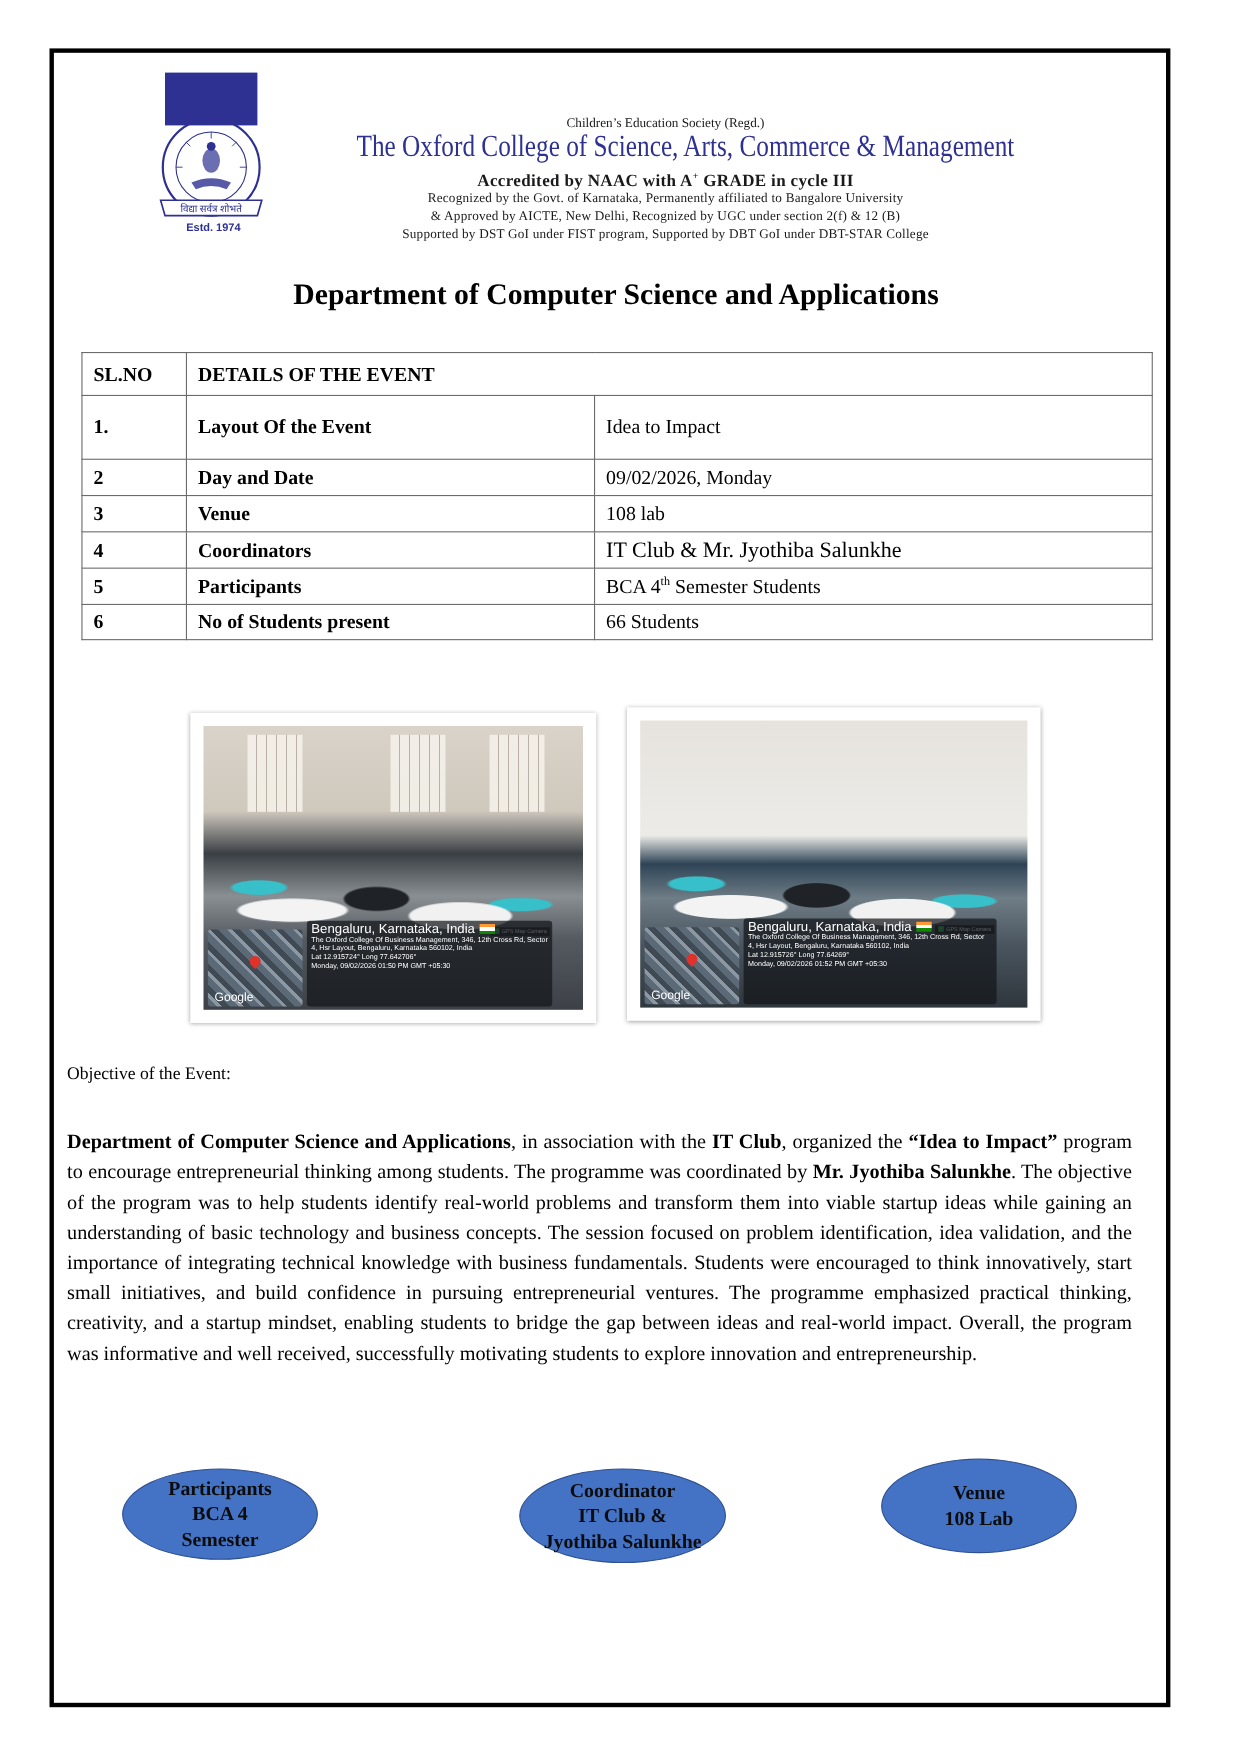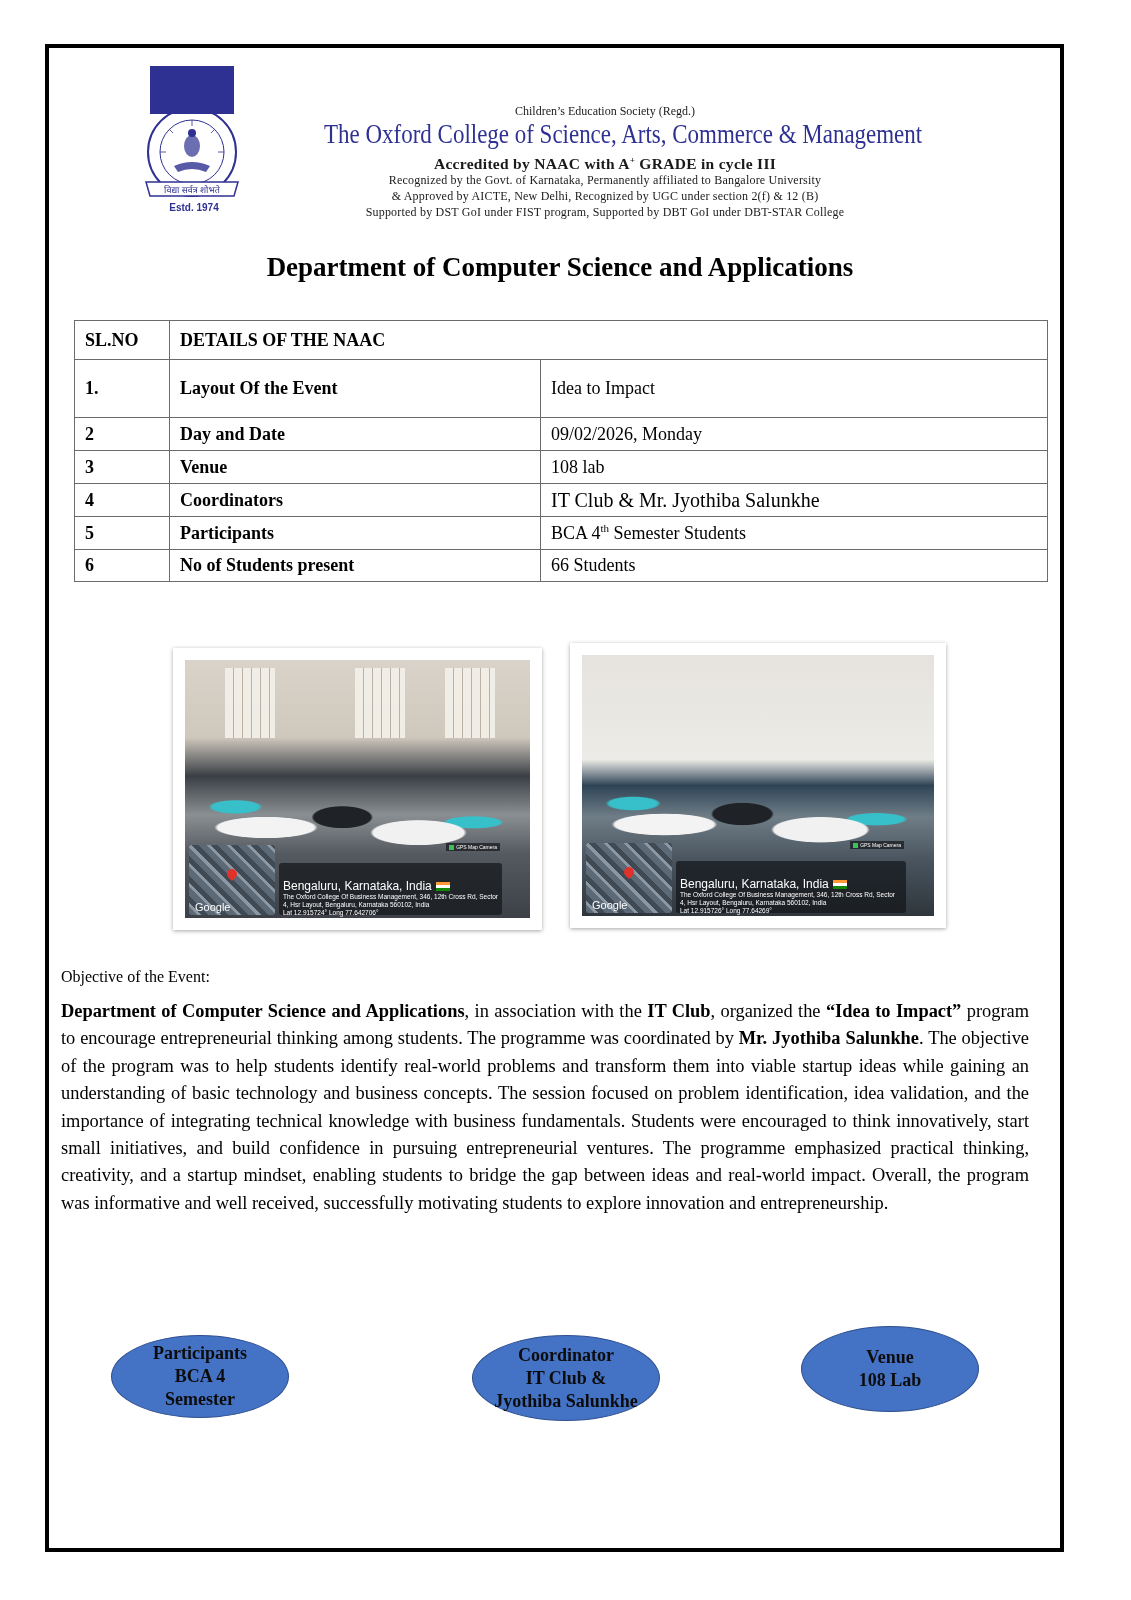--- a/index.html
+++ b/index.html
@@ -51,32 +51,32 @@
                    background: radial-gradient(ellipse at 20% 50%, #f3f3f3 0 14%, transparent 15%),
                                radial-gradient(ellipse at 45% 40%, #1f2226 0 12%, transparent 13%),
                                radial-gradient(ellipse at 70% 55%, #f1f1f1 0 15%, transparent 16%),
                                radial-gradient(ellipse at 88% 45%, #37c0c9 0 7%, transparent 8%),
                                radial-gradient(ellipse at 10% 30%, #37c0c9 0 6%, transparent 7%); }
   .gps { position: absolute; left: 0; right: 0; bottom: 0; height: 70px; }
   .gps .map { position: absolute; left: 4px; bottom: 3px; width: 86px; height: 70px;
               background: repeating-linear-gradient(45deg, #5c6a78 0 6px, #8b97a3 6px 9px, #3f4a55 9px 14px); border-radius: 3px; }
   .gps .map .pin { position: absolute; left: 38px; top: 24px; width: 10px; height: 10px; background: #e0322a; border-radius: 50% 50% 50% 0; transform: rotate(-45deg); }
   .gps .map .google { position: absolute; left: 6px; bottom: 2px; font-family: "Liberation Sans", sans-serif; font-size: 11px; color: #fff; }
-  .gps .info { position: absolute; left: 94px; right: 28px; bottom: 3px; height: 52px; background: rgba(20,22,26,0.72);
-               font-family: "Liberation Sans", sans-serif; color: #fff; padding: 16px 4px; box-sizing: border-box; border-radius: 3px; }
+  .gps .info { position: absolute; left: 94px; right: 28px; bottom: 3px; height: 78px; background: rgba(20,22,26,0.72);
+               font-family: "Liberation Sans", sans-serif; color: #fff; padding: 0 4px; box-sizing: border-box; border-radius: 3px; }
   .gps .info .city { font-size: 12px; line-height: 14px; }
   .gps .info .flag { display: inline-block; width: 14px; height: 9px; vertical-align: middle;
                      background: linear-gradient(180deg, #ff9933 0 33%, #ffffff 33% 66%, #138808 66%); margin-left: 4px; }
   .gps .info .small { font-size: 6.5px; line-height: 8px; }
   .gps .badge { position: absolute; right: 30px; bottom: 67px; font-family: "Liberation Sans", sans-serif; font-size: 5px; color: #fff; background: rgba(20,22,26,0.7); padding: 1px 3px; }
   .gps .badge .sq { display: inline-block; width: 5px; height: 5px; background: #3fbf5a; margin-right: 2px; vertical-align: middle; }
 
   
   .obj-heading { position: absolute; left: 61px; top: 968px; font-size: 16px; font-weight: normal; }
-  .obj-body { position: absolute; left: 61px; top: 998px; width: 968px; font-size: 18.4px; line-height: 27.4px;
+  .obj-body { position: absolute; left: 61px; top: 1025px; width: 968px; font-size: 18.4px; line-height: 27.4px;
               text-align: justify; font-family: Liberation Serif, serif; }
 
   
   .oval { position: absolute; background: #4472c4; border: 1.5px solid #2f4f8f; border-radius: 50%;
           display: flex; flex-direction: column; align-items: center; justify-content: center;
           font-weight: bold; font-size: 18px; line-height: 23px; text-align: center; color: #0c0c0c; box-sizing: border-box; }
   .oval.o1 { left: 111px; top: 1335px; width: 178px; height: 83px; }
   .oval.o2 { left: 472px; top: 1335px; width: 188px; height: 86px; }
   .oval.o3 { left: 801px; top: 1326px; width: 178px; height: 86px; }
 </style>
@@ -112,21 +112,21 @@
 <div class="hdr line l1">Recognized by the Govt. of Karnataka, Permanently affiliated to Bangalore University</div>
 <div class="hdr line l2">&amp; Approved by AICTE, New Delhi, Recognized by UGC under section 2(f) &amp; 12 (B)</div>
 <div class="hdr line l3">Supported by DST GoI under FIST program, Supported by DBT GoI under DBT-STAR College</div>
 
 <div class="dept-title">Department of Computer Science and Applications</div>
 
 <table class="event-table">
   <tbody>
       <tr class="hrow">
     <td class="c1">SL.NO</td>
-    <td colspan="2" style="font-weight:bold">DETAILS OF THE NAAC</td>
+    <td colspan="2" style="font-weight:bold">DETAILS OF THE EVENT</td>
   </tr>
   <tr class="r1">
     <td class="c1">1.</td>
     <td class="c2">Layout Of the Event</td>
     <td>Idea to Impact</td>
   </tr>
   <tr class="rn">
     <td class="c1">2</td>
     <td class="c2">Day and Date</td>
     <td>09/02/2026, Monday</td>

